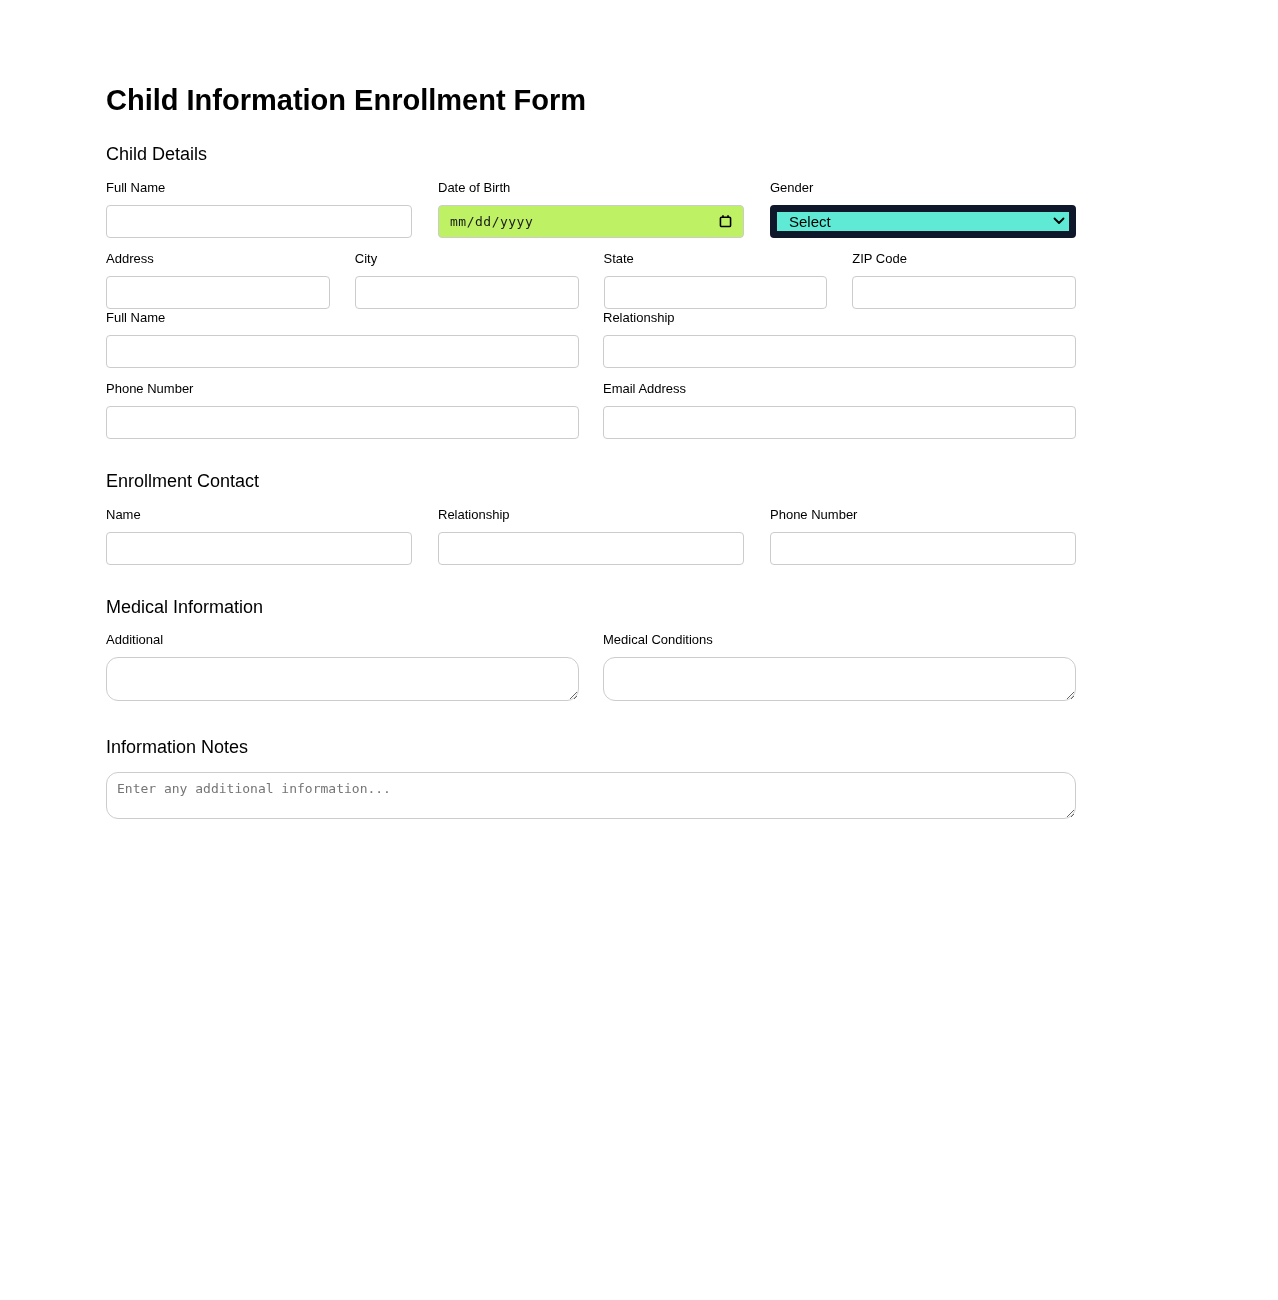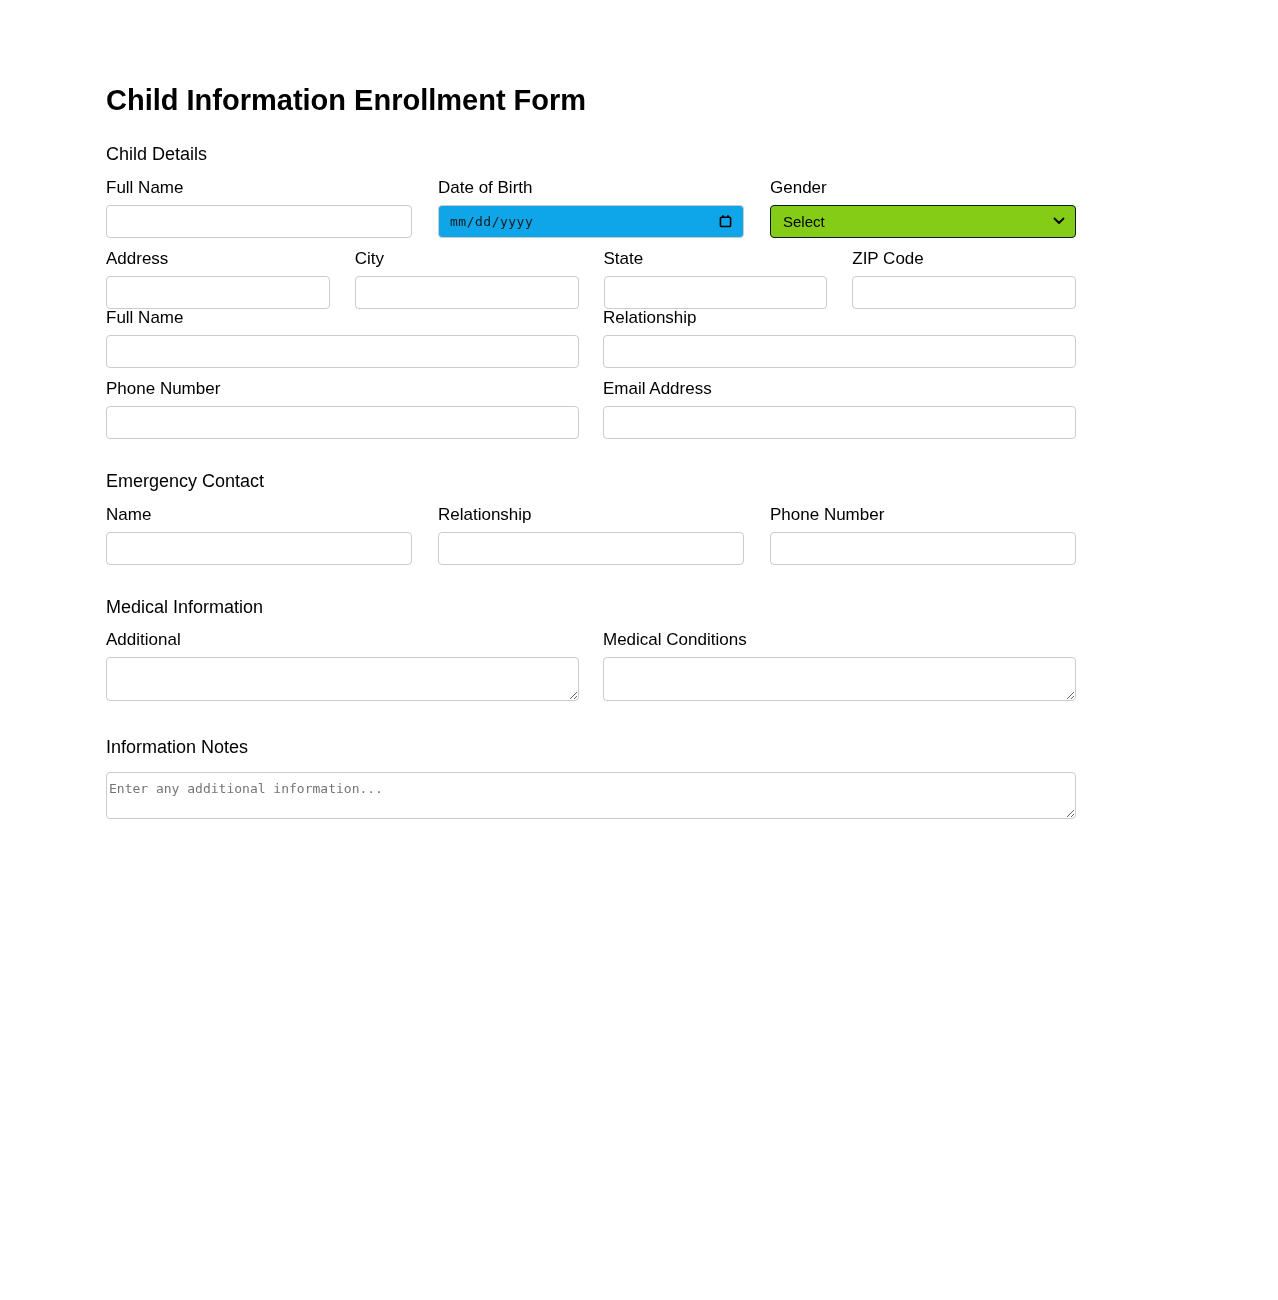--- a/index.html
+++ b/index.html
@@ -31,21 +31,21 @@
     color: #000000;
   }
   section.first h2.section-heading { margin-top: 0; }
   .grid { display: grid; }
   .cols-3 { grid-template-columns: repeat(3, 1fr); column-gap: 26px; }
   .cols-4 { grid-template-columns: repeat(4, 1fr); column-gap: 25px; }
   .cols-2 { grid-template-columns: repeat(2, 1fr); column-gap: 24px; }
   .row + .row { margin-top: 12px; }
   .field-label {
     display: block;
-    font-size: 17px;
+    font-size: 13px;
     line-height: 18px;
     margin-bottom: 8px;
     color: #000000;
   }
   .text-input {
     width: 100%;
     height: 33px;
     border: 1px solid #cccccc;
     border-radius: 4px;
     background: #ffffff;
@@ -54,65 +54,65 @@
     font-size: 15px;
     color: #000000;
     outline: none;
   }
   
   .date-input {
     width: 100%;
     height: 33px;
     border: 1px solid #cccccc;
     border-radius: 4px;
-    background: #0ea5e9;
+    background: #bef264;
     display: flex;
     align-items: center;
     justify-content: space-between;
     padding: 0 10px 0 11px;
     cursor: default;
   }
   .date-text {
     font-family: "DejaVu Sans Mono", monospace;
     font-size: 13px;
     letter-spacing: 0.5px;
     color: #1a1a1a;
   }
   .cal-icon { display: flex; align-items: center; cursor: pointer; }
   
   .select-wrap { position: relative; width: 100%; }
   select.select-input {
     width: 100%;
     height: 33px;
-    border: 1px solid #0f172a;
+    border: 7px solid #0f172a;
     border-radius: 4px;
-    background: #84cc16;
+    background: #5eead4;
     padding: 0 30px 0 12px;
     font-family: "Liberation Sans", sans-serif;
     font-size: 15px;
     color: #000000;
     appearance: none;
     -webkit-appearance: none;
     outline: none;
   }
   .chevron-icon {
     position: absolute;
     right: 11px;
     top: 50%;
     transform: translateY(-50%);
     pointer-events: none;
     display: flex;
     align-items: center;
   }
   textarea.area-input {
     width: 100%;
     border: 1px solid #cccccc;
-    border-radius: 4px;
-    background: #ffffff;
-    padding: 8px 2px;
+    border-radius: 12px;
+    background: #ffffff;
+    padding: 8px 10px;
     font-family: "DejaVu Sans Mono", monospace;
     font-size: 13px;
     color: #000000;
     resize: both;
     outline: none;
   }
   textarea.area-input::placeholder { color: #757575; }
   textarea.area-small { height: 44px; }
   textarea.area-notes { height: 47px; }
 </style>
@@ -198,21 +198,21 @@
         <input type="text" class="text-input" style="">
       </div>
       <div class="field">
         <label class="field-label">Email Address</label>
         <input type="text" class="text-input" style="">
       </div>
     </div>
   </section>
 
   <section>
-    <h2 class="section-heading">Emergency Contact</h2>
+    <h2 class="section-heading">Enrollment Contact</h2>
 
     <div class="grid cols-3 row">
       <div class="field">
         <label class="field-label">Name</label>
         <input type="text" class="text-input" style="">
       </div>
       <div class="field">
         <label class="field-label">Relationship</label>
         <input type="text" class="text-input" style="">
       </div>

